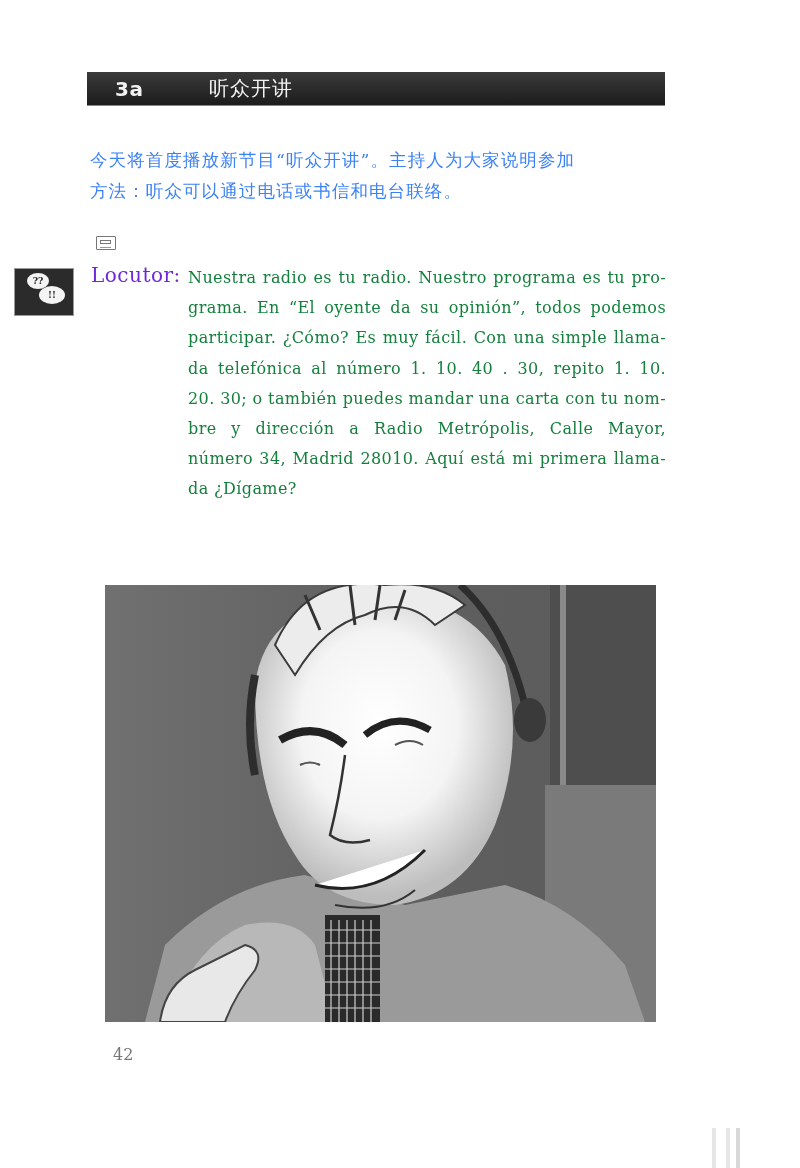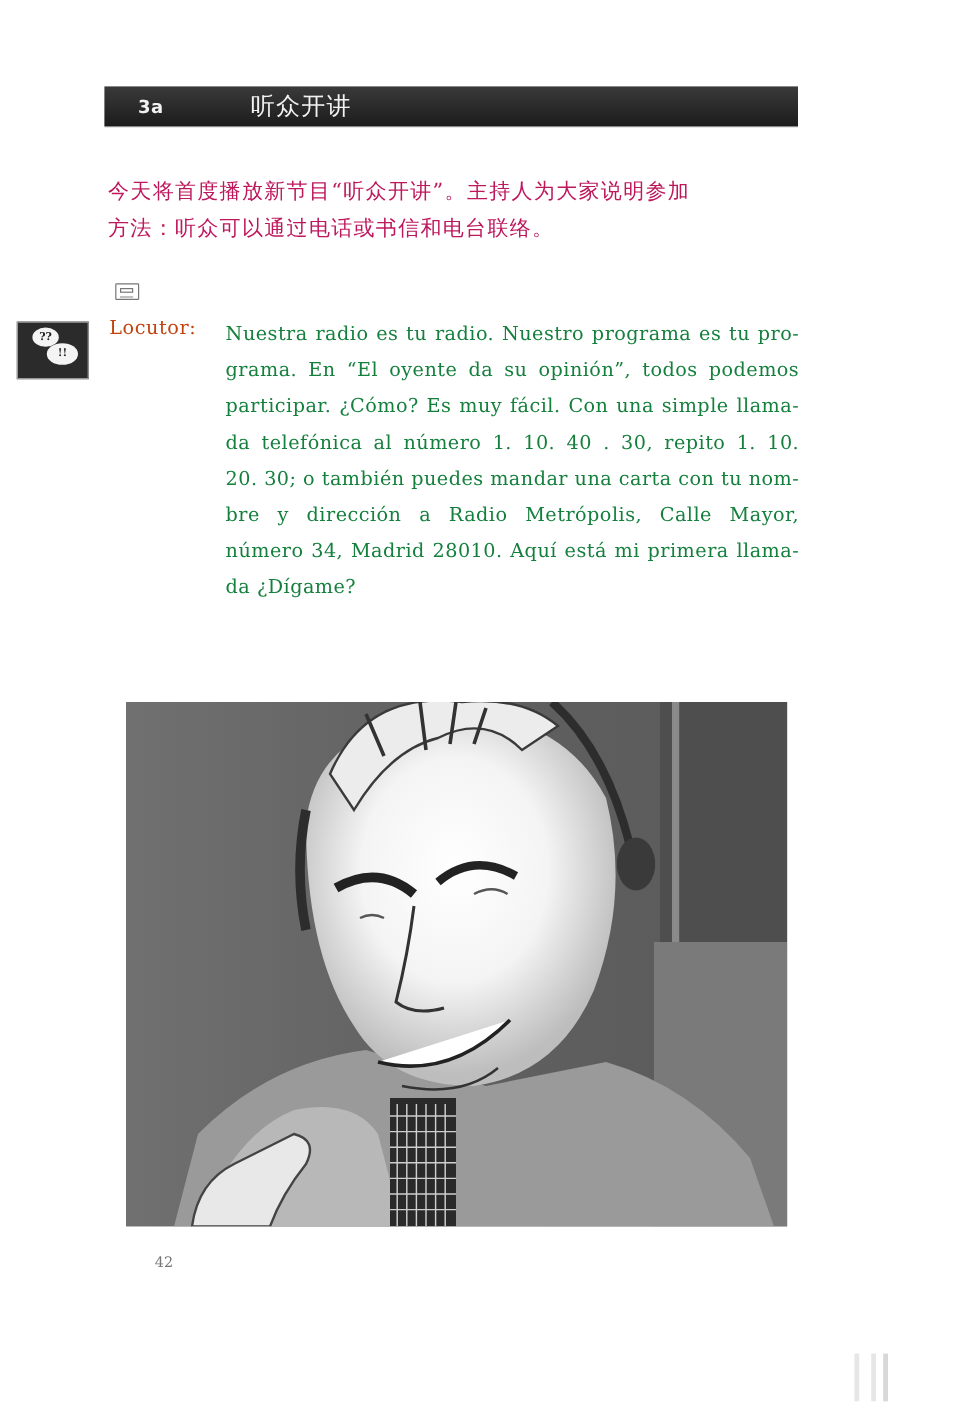--- a/index.html
+++ b/index.html
@@ -7,29 +7,29 @@
       width: 800px; height: 1168px; background: #ffffff; position: relative; overflow: hidden;
       font-family: "DejaVu Serif", serif; color: #3a3a3a;
     }
     .header-bar {
       position: absolute; left: 87px; top: 72px; width: 578px; height: 33px;
       background: linear-gradient(#3a3a3a, #1c1c1c); border-bottom: 1px solid #888;
       display: flex; align-items: center;
     }
     .header-num {
       font-family: "DejaVu Sans", sans-serif; font-weight: bold; color: #f2f2f2;
-      font-size: 15px; margin-left: 28px; width: 70px; letter-spacing: 0.5px;
+      font-size: 20px; margin-left: 28px; width: 70px; letter-spacing: 0.5px;
     }
     .header-title {
       font-family: "DejaVu Sans", sans-serif; color: #f2f2f2; font-size: 20px; margin-left: 24px;
       letter-spacing: 1px;
     }
     .intro {
       position: absolute; left: 90px; top: 145px; width: 580px;
-      font-family: "DejaVu Serif", serif; font-size: 17.5px; line-height: 31px; color: #be185d;
+      font-family: "DejaVu Serif", serif; font-size: 17.5px; line-height: 31px; color: #3b82f6;
       letter-spacing: 1.1px; text-align: justify;
     }
     .intro p { margin: 0; }
     .cassette-icon {
       position: absolute; left: 96px; top: 236px; width: 20px; height: 14px;
       border: 1.5px solid #777; border-radius: 1px; box-sizing: border-box;
     }
     .cassette-icon::before {
       content: ""; position: absolute; left: 3px; top: 3px; width: 11px; height: 4px;
       border: 1px solid #777; box-sizing: border-box;
@@ -43,34 +43,34 @@
       border: 1px solid #999;
     }
     .bubble {
       position: absolute; background: #f4f4f4; border-radius: 50%;
       font-family: "DejaVu Serif", serif; font-size: 9px; color: #222; text-align: center;
       font-weight: bold;
     }
     .bubble.q { left: 12px; top: 4px; width: 22px; height: 16px; line-height: 16px; }
     .bubble.e { left: 24px; top: 17px; width: 26px; height: 18px; line-height: 18px; }
     .speaker {
-      position: absolute; left: 91px; top: 263px; font-size: 16px; color: #c2410c; letter-spacing: 0.5px;
+      position: absolute; left: 91px; top: 263px; font-size: 20px; color: #6d28d9; letter-spacing: 0.5px;
     }
     .dialogue {
       position: absolute; left: 188px; top: 263px; width: 478px;
       font-size: 16px; line-height: 30.2px; color: #15803d; text-align: justify; letter-spacing: 0.4px;
     }
     .dialogue span { display: block; text-align: justify; text-align-last: justify; white-space: nowrap; }
     .dialogue span.last { text-align-last: left; }
     .illustration {
       position: absolute; left: 105px; top: 585px; width: 551px; height: 437px; overflow: hidden;
       background: #6e6e6e;
     }
     .page-number {
-      position: absolute; left: 113px; top: 1045px; font-size: 12px; color: #777; margin-left: 16px;
+      position: absolute; left: 113px; top: 1045px; font-size: 16px; color: #777;
     }
     .scan-marks { position: absolute; left: 712px; top: 1128px; width: 40px; height: 40px; }
     .scan-marks div { position: absolute; top: 0; bottom: 0; width: 4px; background: #e6e6e6; }
   </style>
 </head>
 <body>
 
 <div class="header-bar">
   <span class="header-num">3a</span>
   <span class="header-title">听众开讲</span>

